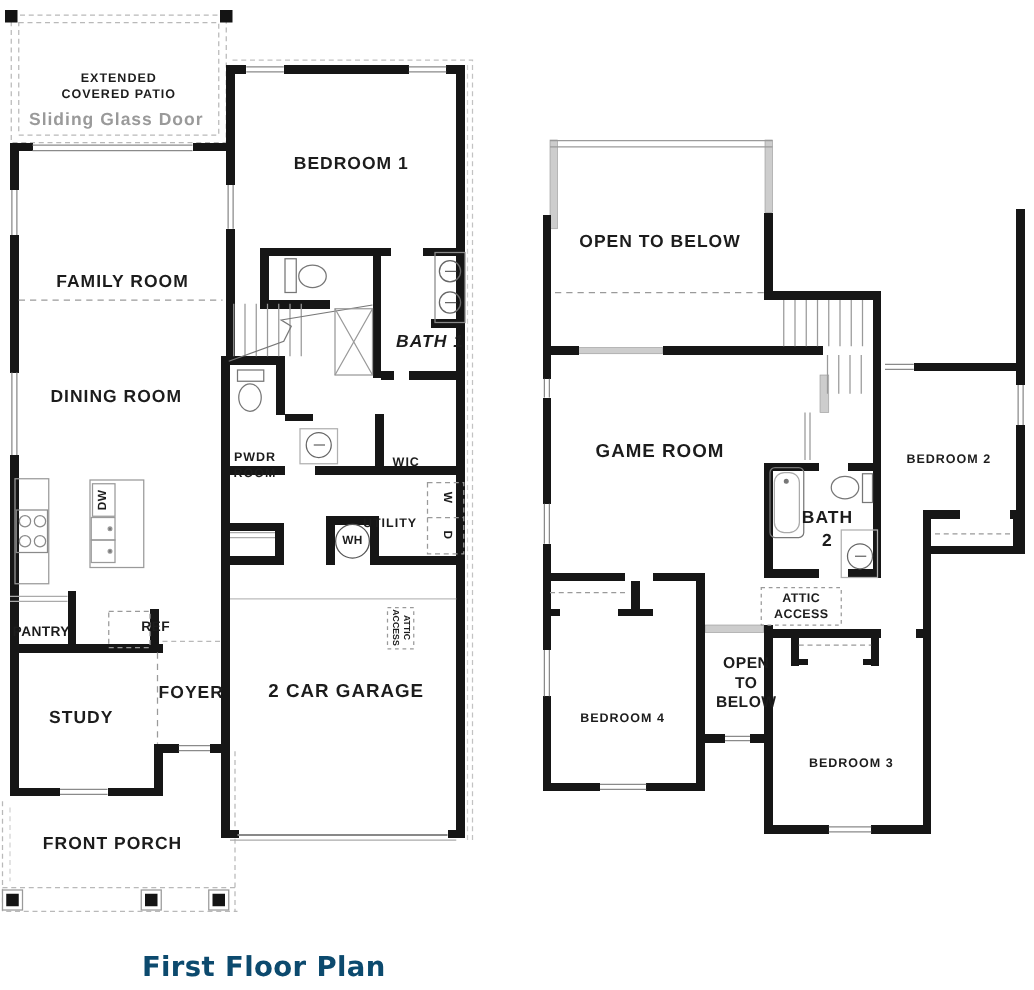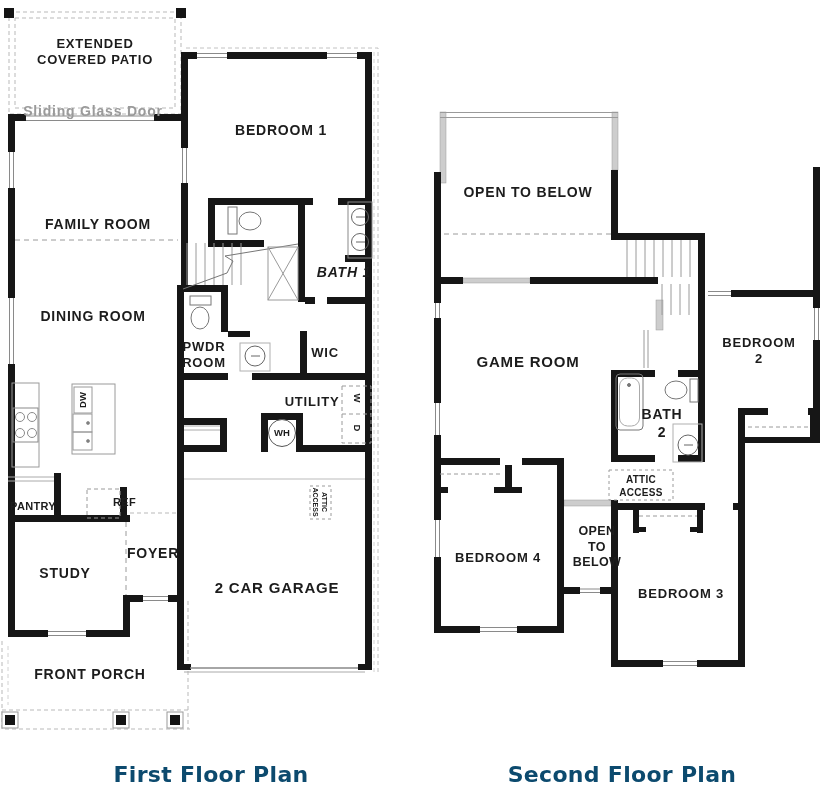--- a/index.html
+++ b/index.html
@@ -4,21 +4,21 @@
 <style>
   html,body{margin:0;padding:0;background:#fff;}
   .canvas{position:relative;width:827px;height:792px;background:#ffffff;overflow:hidden;
           font-family:"Liberation Sans",sans-serif;}
   .plan-svg{position:absolute;left:0;top:0;}
   .lbl{position:absolute;transform:translate(-50%,-50%);
        font:bold 13.5px "Liberation Sans",sans-serif;color:#1c1c1c;
        letter-spacing:.8px;white-space:pre-line;text-align:center;line-height:1.25;}
   .s15{font-size:15px;}
   .s14{font-size:14px;}
-  .s13{font-size:13px;}
+  .s13{font-size:10px;margin-top:18px;}
   .s12{font-size:12.5px;letter-spacing:.4px;padding-left:18px;}
   .s11{font-size:11px;letter-spacing:.3px;}
   .s10{font-size:10px;letter-spacing:.3px;}
   .s9{font-size:9.5px;letter-spacing:.2px;}
   .s7{font-size:7px;letter-spacing:0;line-height:1.3;}
   .gray{color:#9a9a9a;}
   .rot90{transform:translate(-50%,-50%) rotate(90deg);}
   .rotm90{transform:translate(-50%,-50%) rotate(-90deg);}
   .caption{position:absolute;transform:translate(-50%,-50%);
            font:600 22px "DejaVu Sans",sans-serif;color:#0c4a6e;letter-spacing:.3px;
@@ -297,51 +297,50 @@
     </g>
 
     <g fill="none" stroke="#9a9a9a" stroke-width="1" stroke-dasharray="3 3">
       <rect x="609" y="470" width="64" height="30"></rect>
     </g>
   </g>
 </svg>
 
 <div class="lbl s13" style="left:95px;top:52px;">EXTENDED
 COVERED PATIO</div>
-<div class="lbl s14 gray" style="left:93px;top:112px;">Sliding Glass Door</div>
+<div class="lbl s14 gray" style="left:93px;top:96px;">Sliding Glass Door</div>
 <div class="lbl s14" style="left:98px;top:185px;margin-top:40px;">FAMILY ROOM</div>
 <div class="lbl s14" style="left:281px;top:131px;">BEDROOM 1</div>
 <div class="lbl s14" style="left:344px;top:273px;font-style:italic;">BATH 1</div>
 <div class="lbl s14" style="left:93px;top:317px;">DINING ROOM</div>
 <div class="lbl s13" style="left:204px;top:355px;">PWDR
 ROOM</div>
 <div class="lbl s13" style="left:325px;top:353px;">WIC</div>
 <div class="lbl s13" style="left:312px;top:402px;">UTILITY</div>
 <div class="lbl s9 rot90" style="left:357px;top:398px;">W</div>
 <div class="lbl s9 rot90" style="left:357px;top:428px;">D</div>
 <div class="lbl s9" style="left:282px;top:433px;">WH</div>
 <div class="lbl s9 rotm90" style="left:83px;top:400px;">DW</div>
 <div class="lbl s7 rot90" style="left:320px;top:502px;">ATTIC
 ACCESS</div>
 <div class="lbl s11" style="left:33px;top:507px;">PANTRY</div>
 <div class="lbl s11" style="left:103px;top:503px;padding-left:43px;">REF</div>
 <div class="lbl s14" style="left:65px;top:574px;">STUDY</div>
 <div class="lbl s14" style="left:153px;top:554px;">FOYER</div>
-<div class="lbl s15" style="left:277px;top:588px;">2 CAR GARAGE</div>
+<div class="lbl s15" style="left:277px;top:554px;">2 CAR GARAGE</div>
 <div class="lbl s14" style="left:90px;top:675px;">FRONT PORCH</div>
 
 <div class="lbl s14" style="left:528px;top:193px;">OPEN TO BELOW</div>
 <div class="lbl s15" style="left:528px;top:362px;">GAME ROOM</div>
 <div class="lbl s13" style="left:759px;top:351px;">BEDROOM 2</div>
 <div class="lbl s14" style="left:662px;top:423px;">BATH
 2</div>
 <div class="lbl s10" style="left:641px;top:486px;">ATTIC
 ACCESS</div>
 <div class="lbl s13" style="left:498px;top:558px;">BEDROOM 4</div>
 <div class="lbl s12" style="left:588px;top:547px;">OPEN
 TO
 BELOW</div>
 <div class="lbl s13" style="left:681px;top:594px;">BEDROOM 3</div>
 
 <div class="caption" style="left:211px;top:774px;">First Floor Plan</div>
-<div class="caption" style="left:622px;top:774px;">Second Floor Plan</div>
 
 </div>
 
 </body></html>

